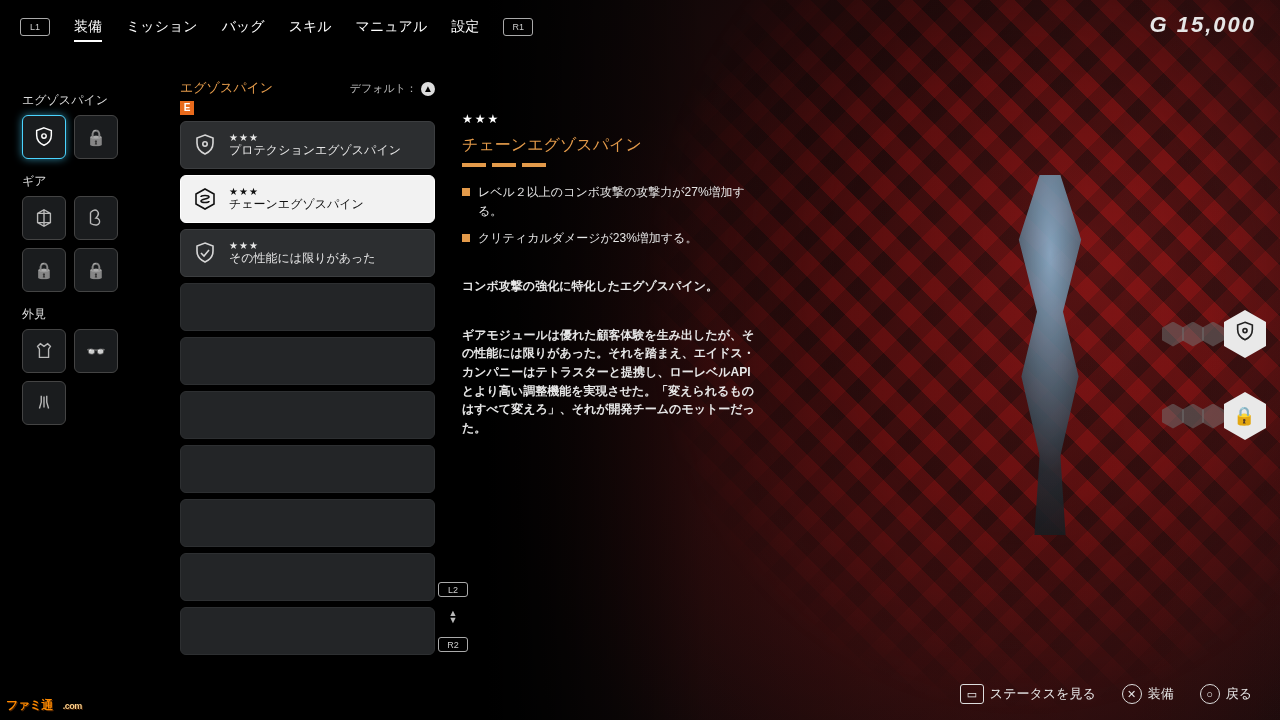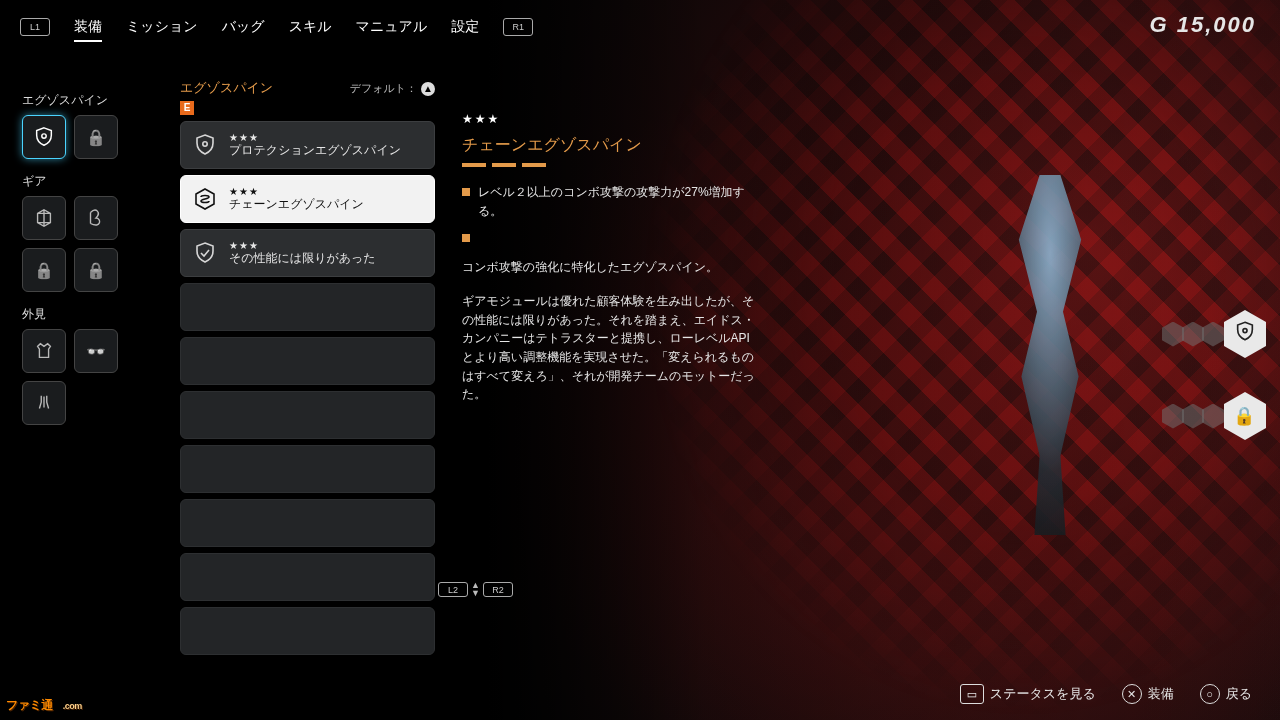--- a/index.html
+++ b/index.html
@@ -85,35 +85,35 @@
   .card .card-icon {
     width:28px; height:28px; display:flex; align-items:center; justify-content:center; color:#d6d6d6;
   }
   .card .card-text { display:flex; flex-direction:column; line-height:1.15; }
   .card .stars { font-size:10px; letter-spacing:1px; }
   .card .name { font-size:12px; }
   .card.selected { background:#f2f2f2; color:#111; border-color:#fff; }
   .card.selected .card-icon { color:#111;}
   .card.empty { background:#232527; border:1px solid #2d2f31; }
   .scroll-keys {
-    position:absolute; left:438px; top:582px; display:flex; gap:3px; align-items:center;
+    position:absolute; left:438px; top:582px; display:flex; flex-direction:column; gap:13px; align-items:center;
     font-size:9px; color:#bbb;
   }
   .scroll-keys .keycap { height:13px; }
 
   .detail {
     position:absolute; left:462px; top:110px; width:300px; font-size:12px; line-height:1.55;
   }
   .detail .stars-big { font-size:12px; letter-spacing:2px; color:#fff;}
   .detail-title { color:#e39a4a; font-size:16px; margin-top:4px; margin-bottom:6px;}
   .title-under { display:flex; gap:6px; margin-bottom:16px;}
   .title-under span { width:24px; height:4px; background:#e39a4a; display:block;}
   .bullet-row { display:flex; align-items:flex-start; gap:8px; margin-bottom:8px;}
   .sq { width:8px; height:8px; background:#e39a4a; margin-top:5px; flex:none;}
-  .body-text { margin-top:16px; }
+  .body-text { margin-top:30px;font-weight:bold; }
 
   .hex-rail { position:absolute; right:16px; top:310px; display:flex; flex-direction:column; gap:34px;}
   .hex-slot { display:flex; align-items:center; }
   .hex-chain { display:flex; align-items:center;}
   .hex {
     width:22px; height:25px; position:relative; margin-right:-2px;
   }
   .hex::before {
     content:""; position:absolute; inset:0;
     background:#6d6d6d;
@@ -305,20 +305,21 @@
       <span></span>
       <span></span>
     </div>
 
   <div class="bullet-row">
     <span class="sq"></span>
     <span>レベル２以上のコンボ攻撃の攻撃力が27%増加する。</span>
   </div>
   <div class="bullet-row">
     <span class="sq"></span>
+    <span>クリティカルダメージが23%増加する。</span>
   </div>
 
   <div class="body-text">コンボ攻撃の強化に特化したエグゾスパイン。</div>
   <div class="body-text">ギアモジュールは優れた顧客体験を生み出したが、その性能には限りがあった。それを踏まえ、エイドス・カンパニーはテトラスターと提携し、ローレベルAPIとより高い調整機能を実現させた。「変えられるものはすべて変えろ」、それが開発チームのモットーだった。</div>
 </div>
 
 <div class="hex-rail">
   <div class="hex-slot">
     <div class="hex-chain">
         <div class="hex"></div>

